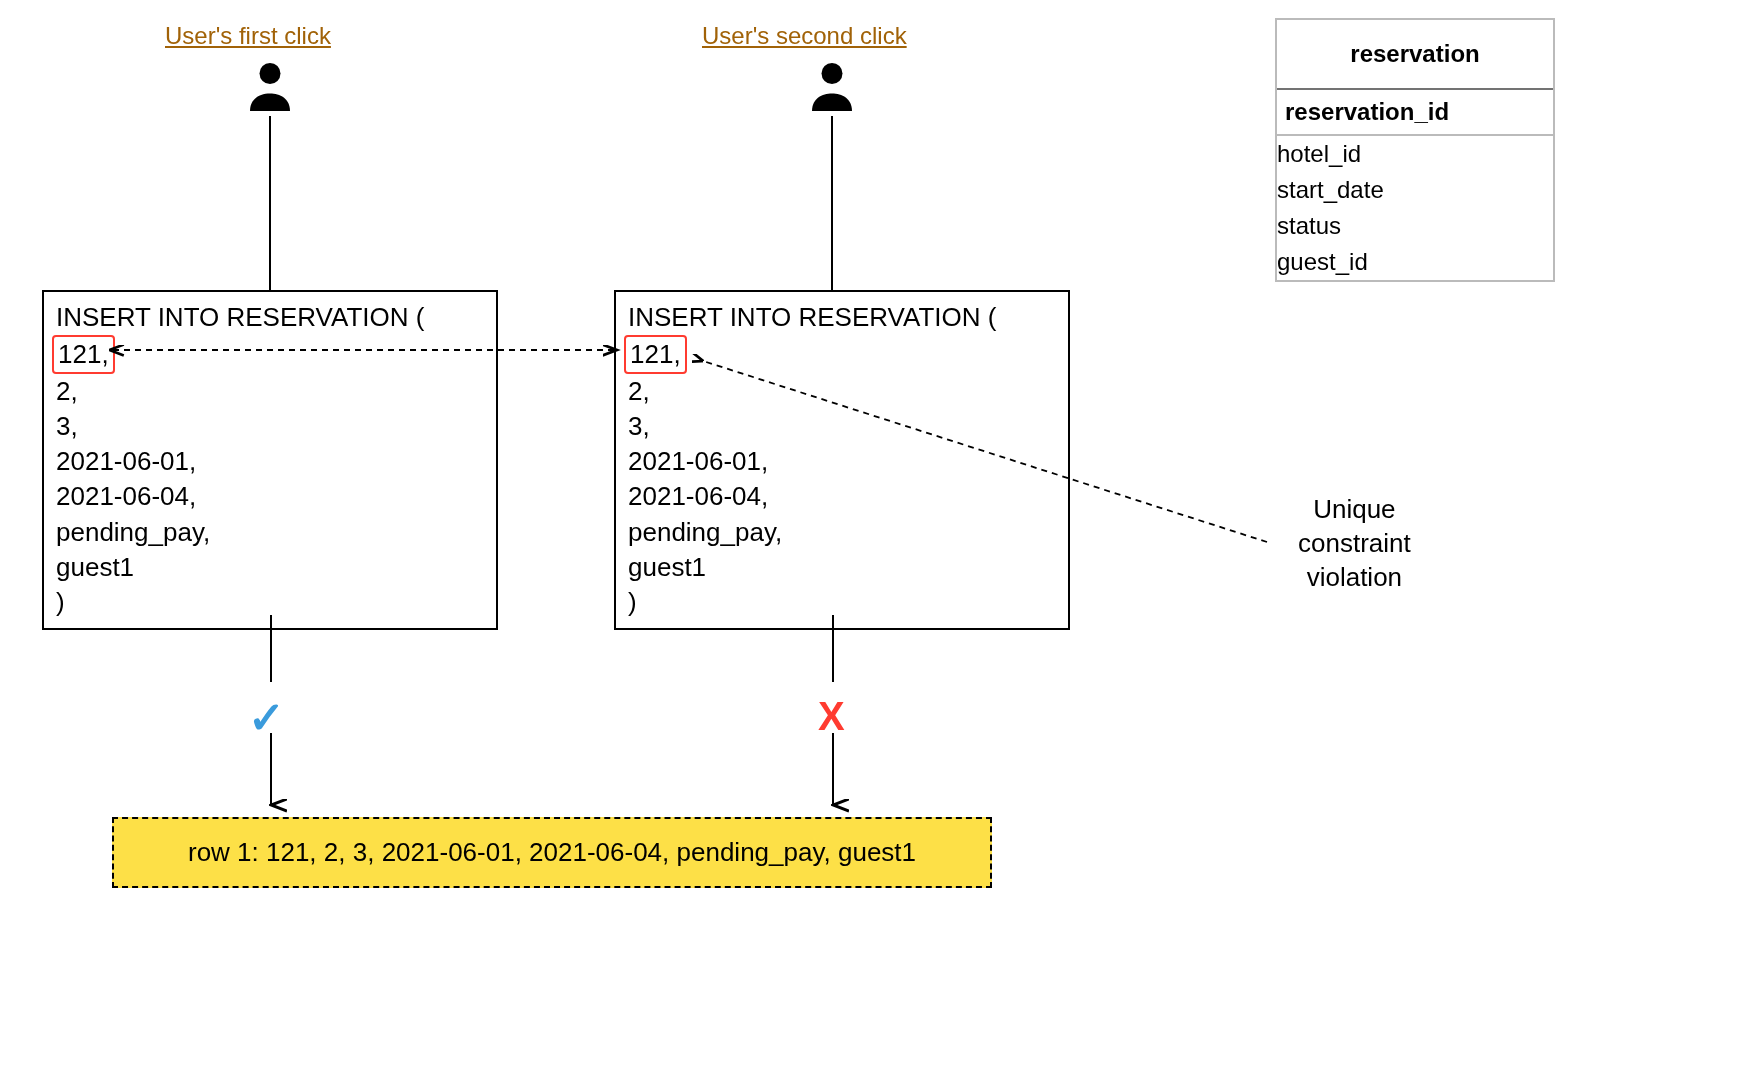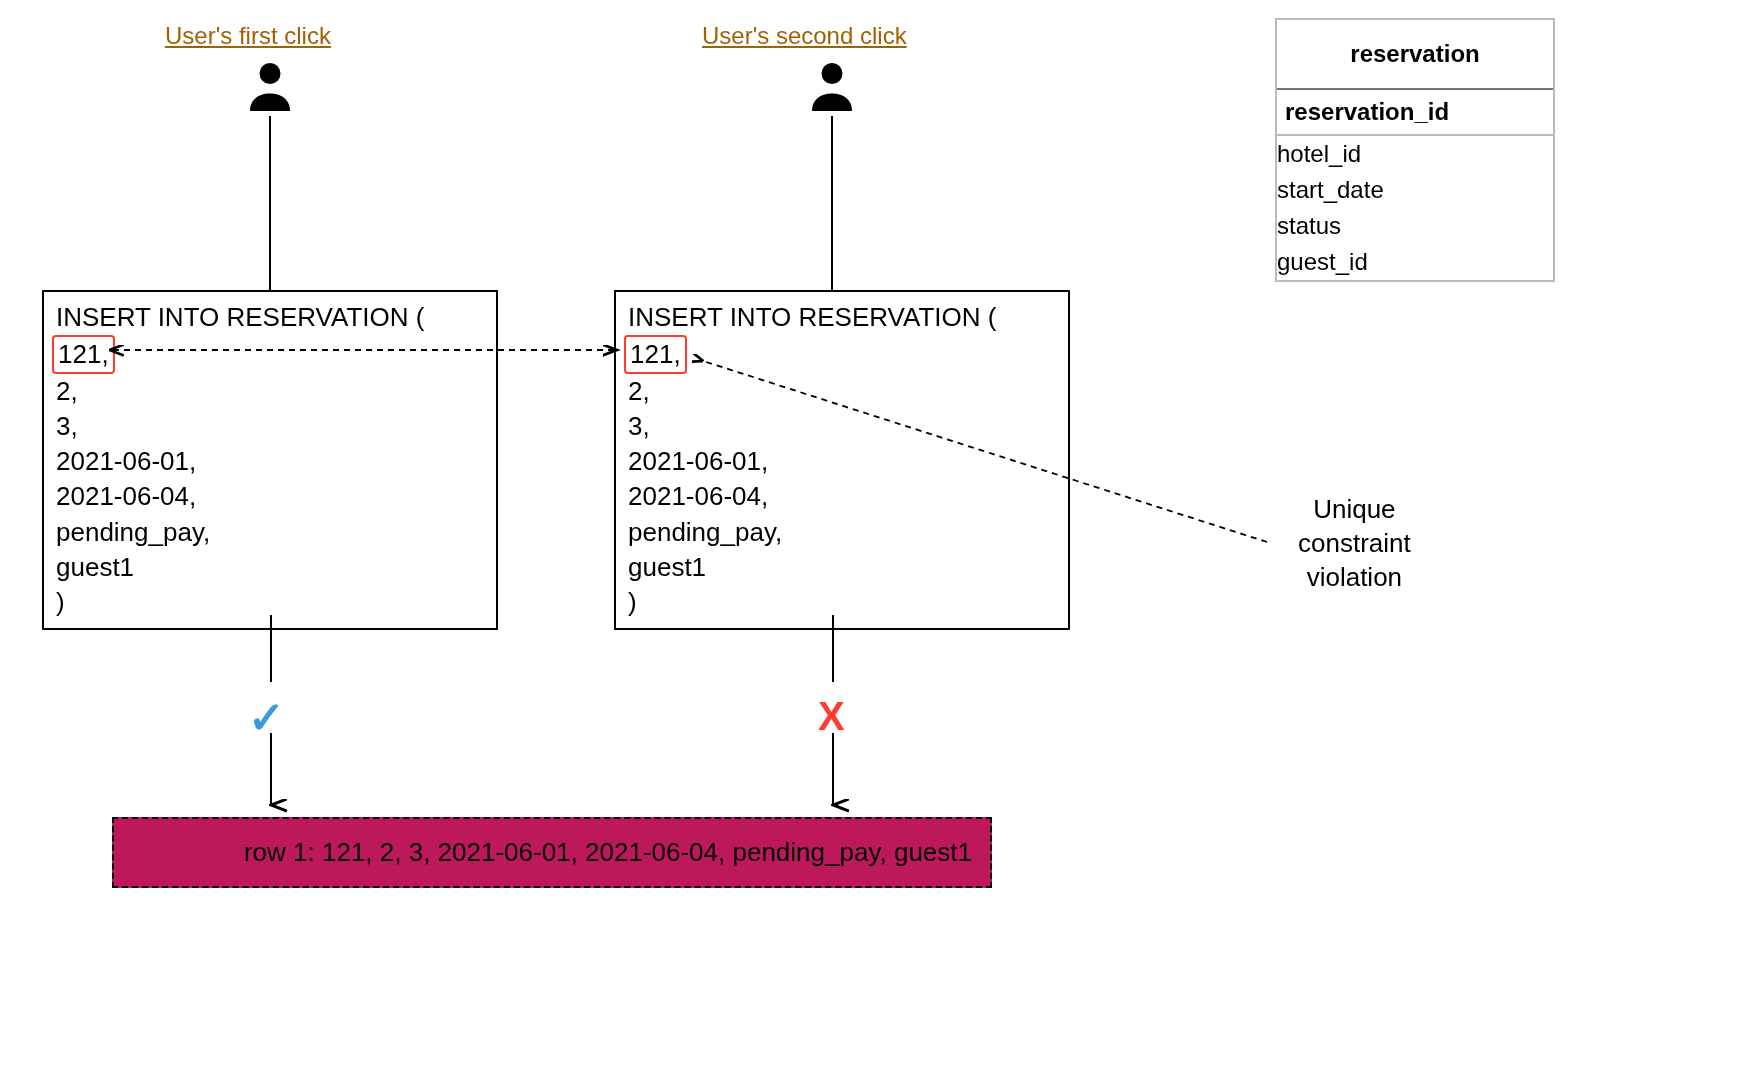--- a/index.html
+++ b/index.html
@@ -55,24 +55,24 @@
       font-weight: bold;
       padding: 8px;
       border-bottom: 2px solid #bbb;
     }
     .schema-fields {
       line-height: 1.5;
     }
     .result-box {
       position: absolute;
       border: 2px dashed #000;
-      background: #be185d;
+      background: #fde047;
       padding: 18px;
       font-size: 26px;
-      text-align: right;
+      text-align: center;
     }
     .annotation {
       position: absolute;
       font-size: 26px;
       text-align: center;
       line-height: 1.3;
     }
     .check-mark {
       position: absolute;
       font-size: 44px;

